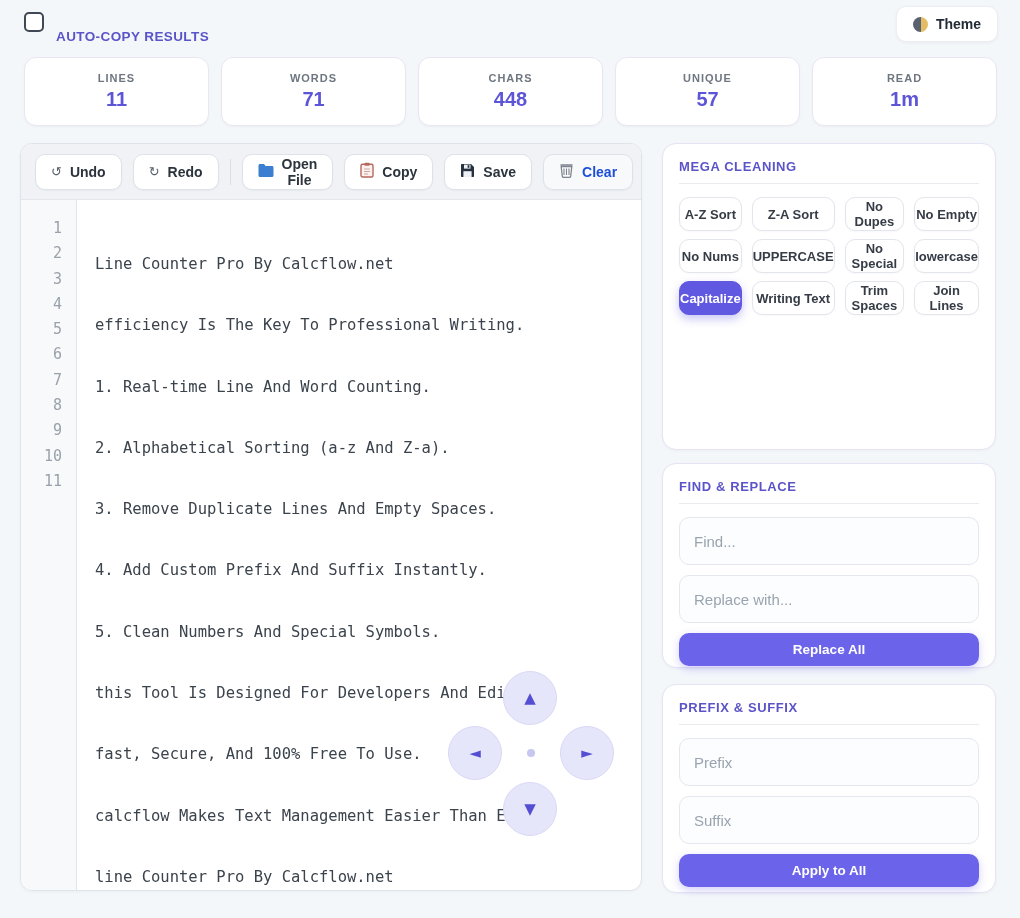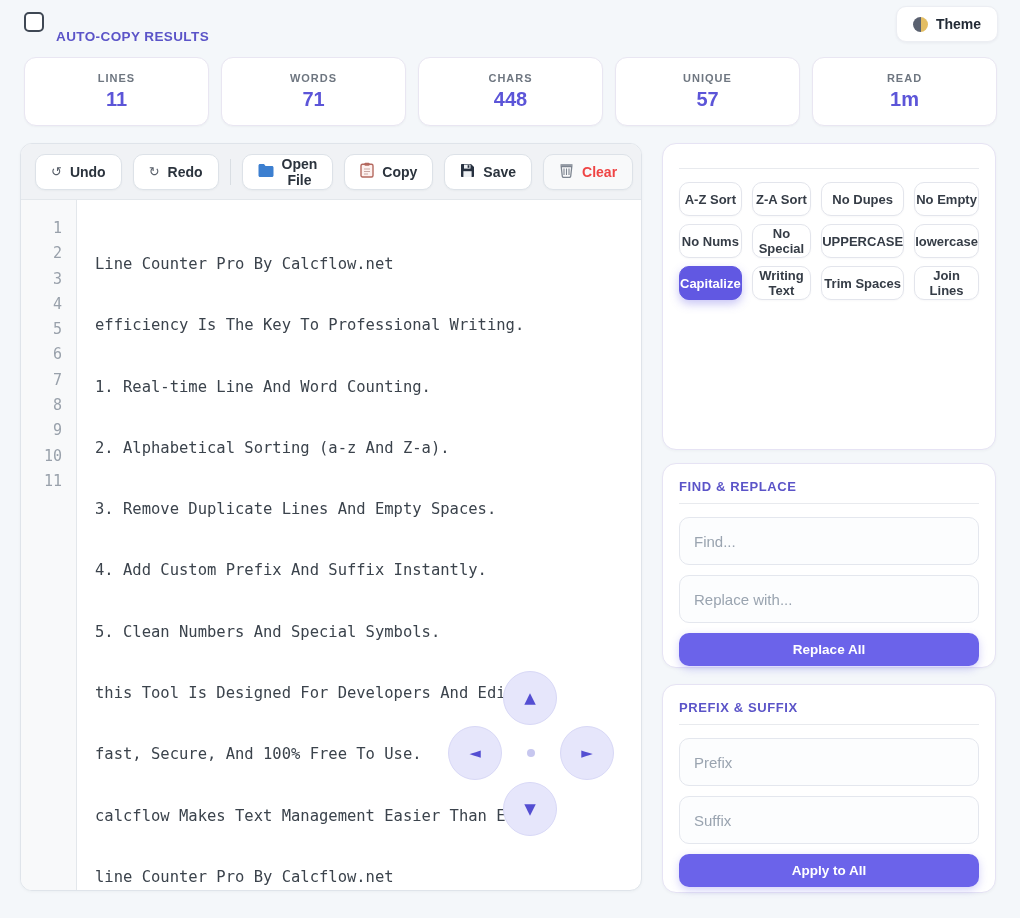--- a/index.html
+++ b/index.html
@@ -56,21 +56,21 @@
     height:56px; flex:0 0 56px; background:#f0f2f5; border-bottom:1px solid #e3e7eb;
     display:flex; align-items:center; gap:11px; padding:0 14px;
   }
   .tbtn {
     height:36px; display:flex; align-items:center; gap:8px; padding:0 15px;
     background:#fff; border:1px solid #dde2e8; border-radius:10px; cursor:pointer;
     font-size:14px; font-weight:bold; color:#2b333d;
     box-shadow:0 1px 2px rgba(30,40,60,.04);
   }
   .tbtn .uicon { font-size:13px; color:#5a616b; font-weight:normal; }
-  .tbtn.clear { color:#ef4444; background:#f8f9fa; }
+  .tbtn.clear { color:#1d4ed8; background:#f8f9fa; }
   .tb-sep { width:1px; height:26px; background:#d9dee3; flex:0 0 1px; }
 
   .editor-body { position:relative; flex:1; display:flex; overflow:hidden; }
   .gutter {
     flex:0 0 56px; background:#f8f9fa; border-right:1px solid #e3e7eb;
     padding:16px 14px 0 0; text-align:right;
     font-family:"DejaVu Sans Mono", monospace; font-size:15px; color:#99a1ab;
   }
   .gutter div { height:25.3px; line-height:25.3px; }
   .editor-content {
@@ -243,29 +243,30 @@
       <span>►</span>
     </button>
     <button class="dpad-btn" style="left:509px; top:609px;">
       <span>▼</span>
     </button>
     <div class="dpad-dot" style="left:510px; top:553px;"></div>
   </div>
 </div>
 
 <div class="rcard" style="top:143px; height:307px;">
+  <div class="rcard-title">MEGA CLEANING</div>
   <div class="rcard-div"></div>
   <div class="clean-grid">
     <button class="clean-btn">A-Z Sort</button>
     <button class="clean-btn">Z-A Sort</button>
     <button class="clean-btn">No Dupes</button>
     <button class="clean-btn">No Empty</button>
     <button class="clean-btn">No Nums</button>
+    <button class="clean-btn">UPPERCASE</button>
     <button class="clean-btn">No Special</button>
-    <button class="clean-btn">UPPERCASE</button>
     <button class="clean-btn">lowercase</button>
     <button class="clean-btn active">Capitalize</button>
     <button class="clean-btn">Writing Text</button>
     <button class="clean-btn">Trim Spaces</button>
     <button class="clean-btn">Join Lines</button>
   </div>
 </div>
 
 <div class="rcard" style="top:463px; height:205px;">
   <div class="rcard-title">FIND &amp; REPLACE</div>

